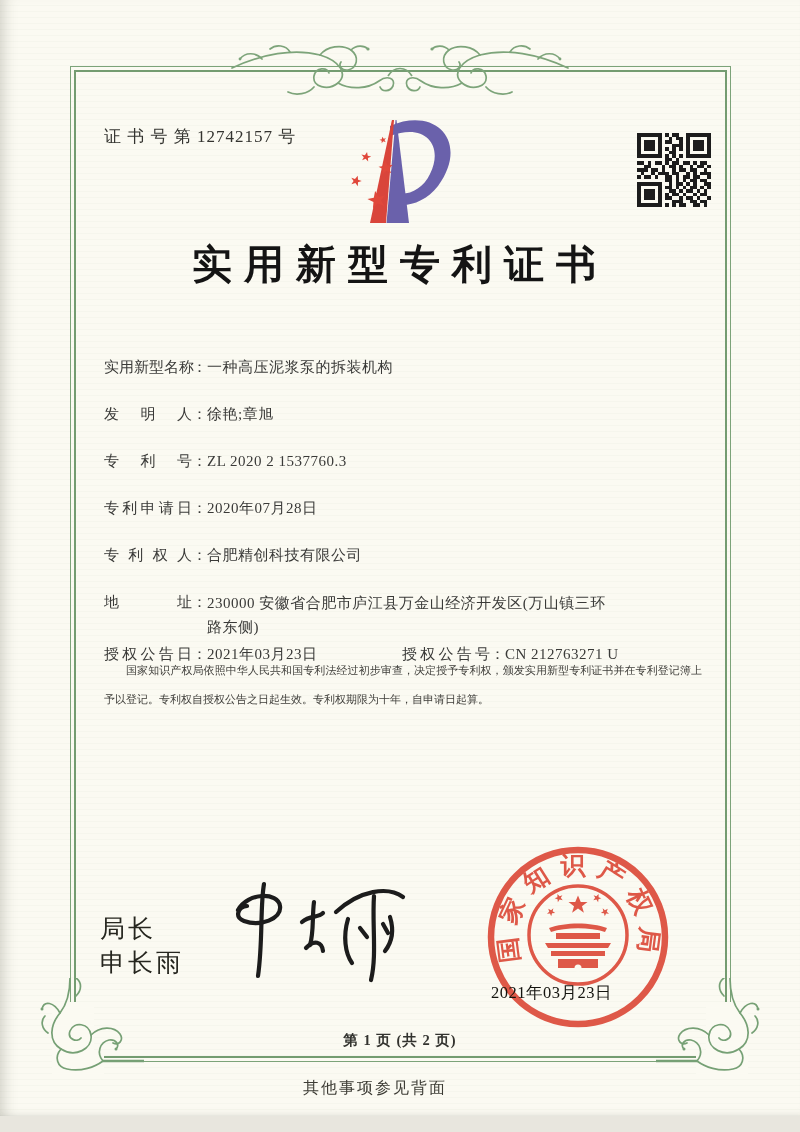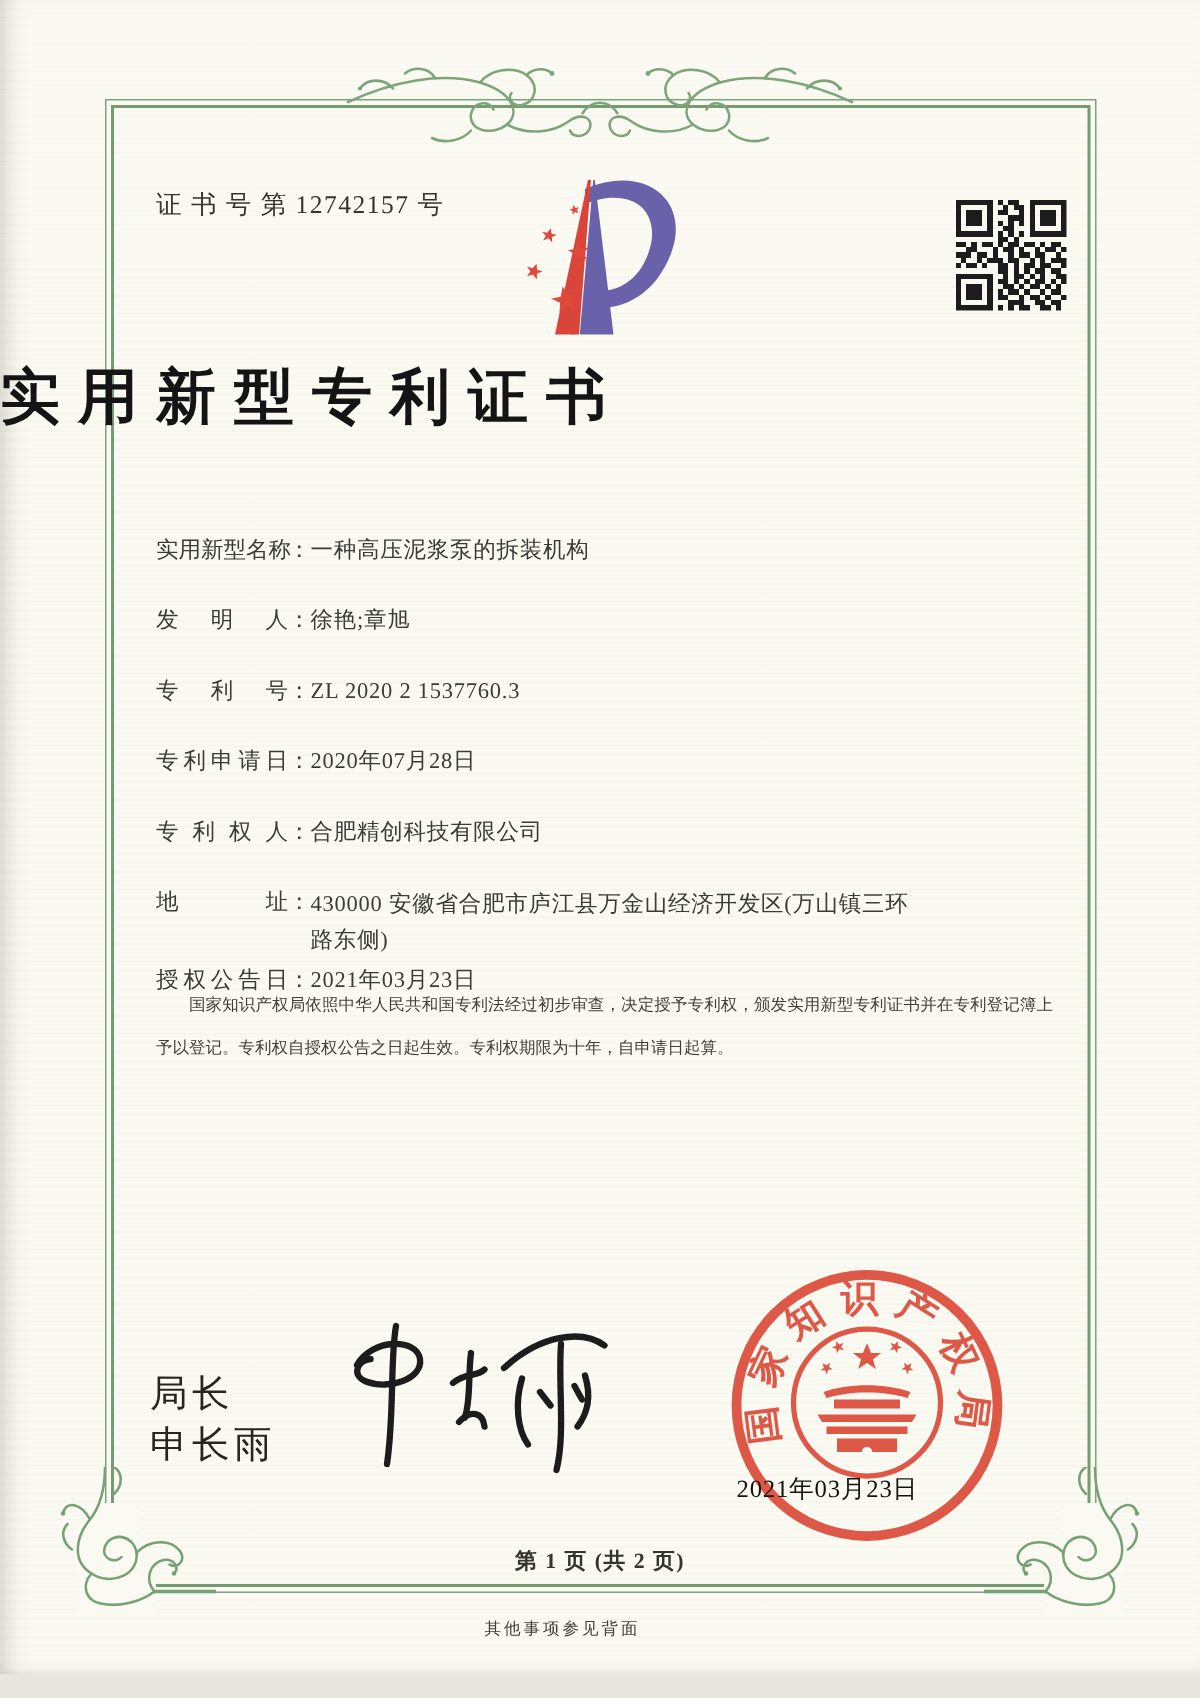--- a/index.html
+++ b/index.html
@@ -16,21 +16,21 @@
   }
   
   .frame-outer{position:absolute;left:70px;top:66px;width:661px;height:996px;
     border:1px solid #7ca379;box-sizing:border-box;}
   .frame-inner{position:absolute;left:74px;top:70px;width:653px;height:988px;
     border:2px solid #749c71;box-sizing:border-box;}
   .ornament{position:absolute;}
   .cert-no{position:absolute;left:104px;top:125px;font-size:17px;letter-spacing:1px;color:#33332f;}
   .logo{position:absolute;left:330px;top:110px;width:145px;height:118px;}
   .qr{position:absolute;left:637px;top:133px;width:74px;height:74px;}
-  .title{position:absolute;left:0;top:237px;width:100%;
+  .title{position:absolute;left:0;top:237px;width:100%;text-align:center;
     font-size:40px;font-weight:700;letter-spacing:12px;color:#141414;}
   .fields{position:absolute;left:104px;top:356px;width:600px;font-size:15px;color:#3a3a38;text-decoration:underline;}
   .f-row{height:23px;line-height:23px;margin-bottom:24px;white-space:nowrap;position:relative;}
   .f-row.addr{height:auto;margin-bottom:4px;}
   .f-label{display:inline-block;width:88px;text-align:justify;text-align-last:justify;
     -moz-text-align-last:justify;text-justify:inter-character;vertical-align:top;}
   .f-colon{display:inline-block;vertical-align:top;}
   .f-value{display:inline-block;vertical-align:top;letter-spacing:0.5px;}
   .f-value.wide{width:414px;white-space:normal;line-height:24px;letter-spacing:0.5px;}
   .f-group2{position:absolute;left:298px;top:0;}
@@ -40,21 +40,21 @@
   .signer{position:absolute;left:100px;font-size:25px;letter-spacing:3px;color:#26261f;}
   .signer.t1{top:912px;}
   .signer.t2{top:946px;}
   .signature{position:absolute;left:216px;top:872px;width:200px;height:120px;}
   .seal{position:absolute;left:485px;top:843px;width:186px;height:188px;opacity:0.92;}
   .seal-date{position:absolute;left:491px;top:982px;width:160px;font-size:16.5px;
     letter-spacing:0.5px;color:#14140f;}
   .page-no{position:absolute;left:0;top:1031px;width:100%;text-align:center;
     font-size:14.5px;letter-spacing:1px;color:#33332f;font-weight:bold;}
   .footer-note{position:absolute;left:0;top:1078px;width:750px;text-align:center;
-    font-size:11px;letter-spacing:2px;color:#3d3c35;}
+    font-size:16px;letter-spacing:2px;color:#3d3c35;}
   svg{display:block;}
 </style>
 </head>
 <body>
 
 <div class="page">
 
   <div class="frame-outer"></div>
   <div class="frame-inner"></div>
 
@@ -389,24 +389,27 @@
     <div class="f-row">
       <span class="f-label">专利号</span><span class="f-colon">：</span><span class="f-value">ZL 2020 2 1537760.3</span>
     </div>
     <div class="f-row">
       <span class="f-label">专利申请日</span><span class="f-colon">：</span><span class="f-value">2020年07月28日</span>
     </div>
     <div class="f-row">
       <span class="f-label">专利权人</span><span class="f-colon">：</span><span class="f-value">合肥精创科技有限公司</span>
     </div>
     <div class="f-row addr">
-      <span class="f-label">地址</span><span class="f-colon">：</span><span class="f-value wide">430000 安徽省合肥市庐江县万金山经济开发区(万山镇三环路东侧)</span>
+      <span class="f-label">地址</span><span class="f-colon">：</span><span class="f-value wide">230000 安徽省合肥市庐江县万金山经济开发区(万山镇三环路东侧)</span>
     </div>
     <div class="f-row">
       <span class="f-label">授权公告日</span><span class="f-colon">：</span><span class="f-value">2021年03月23日</span>
+      <span class="f-group2">
+        <span class="f-label">授权公告号</span><span class="f-colon">：</span><span class="f-value">CN 212763271 U</span>
+      </span>
     </div>
   </div>
 
   <div class="paras">
     <p>国家知识产权局依照中华人民共和国专利法经过初步审查，决定授予专利权，颁发实用新型专利证书并在专利登记簿上予以登记。专利权自授权公告之日起生效。专利权期限为十年，自申请日起算。</p>
   </div>
 
   <div class="signer t1">局长</div>
   <div class="signer t2">申长雨</div>
 

